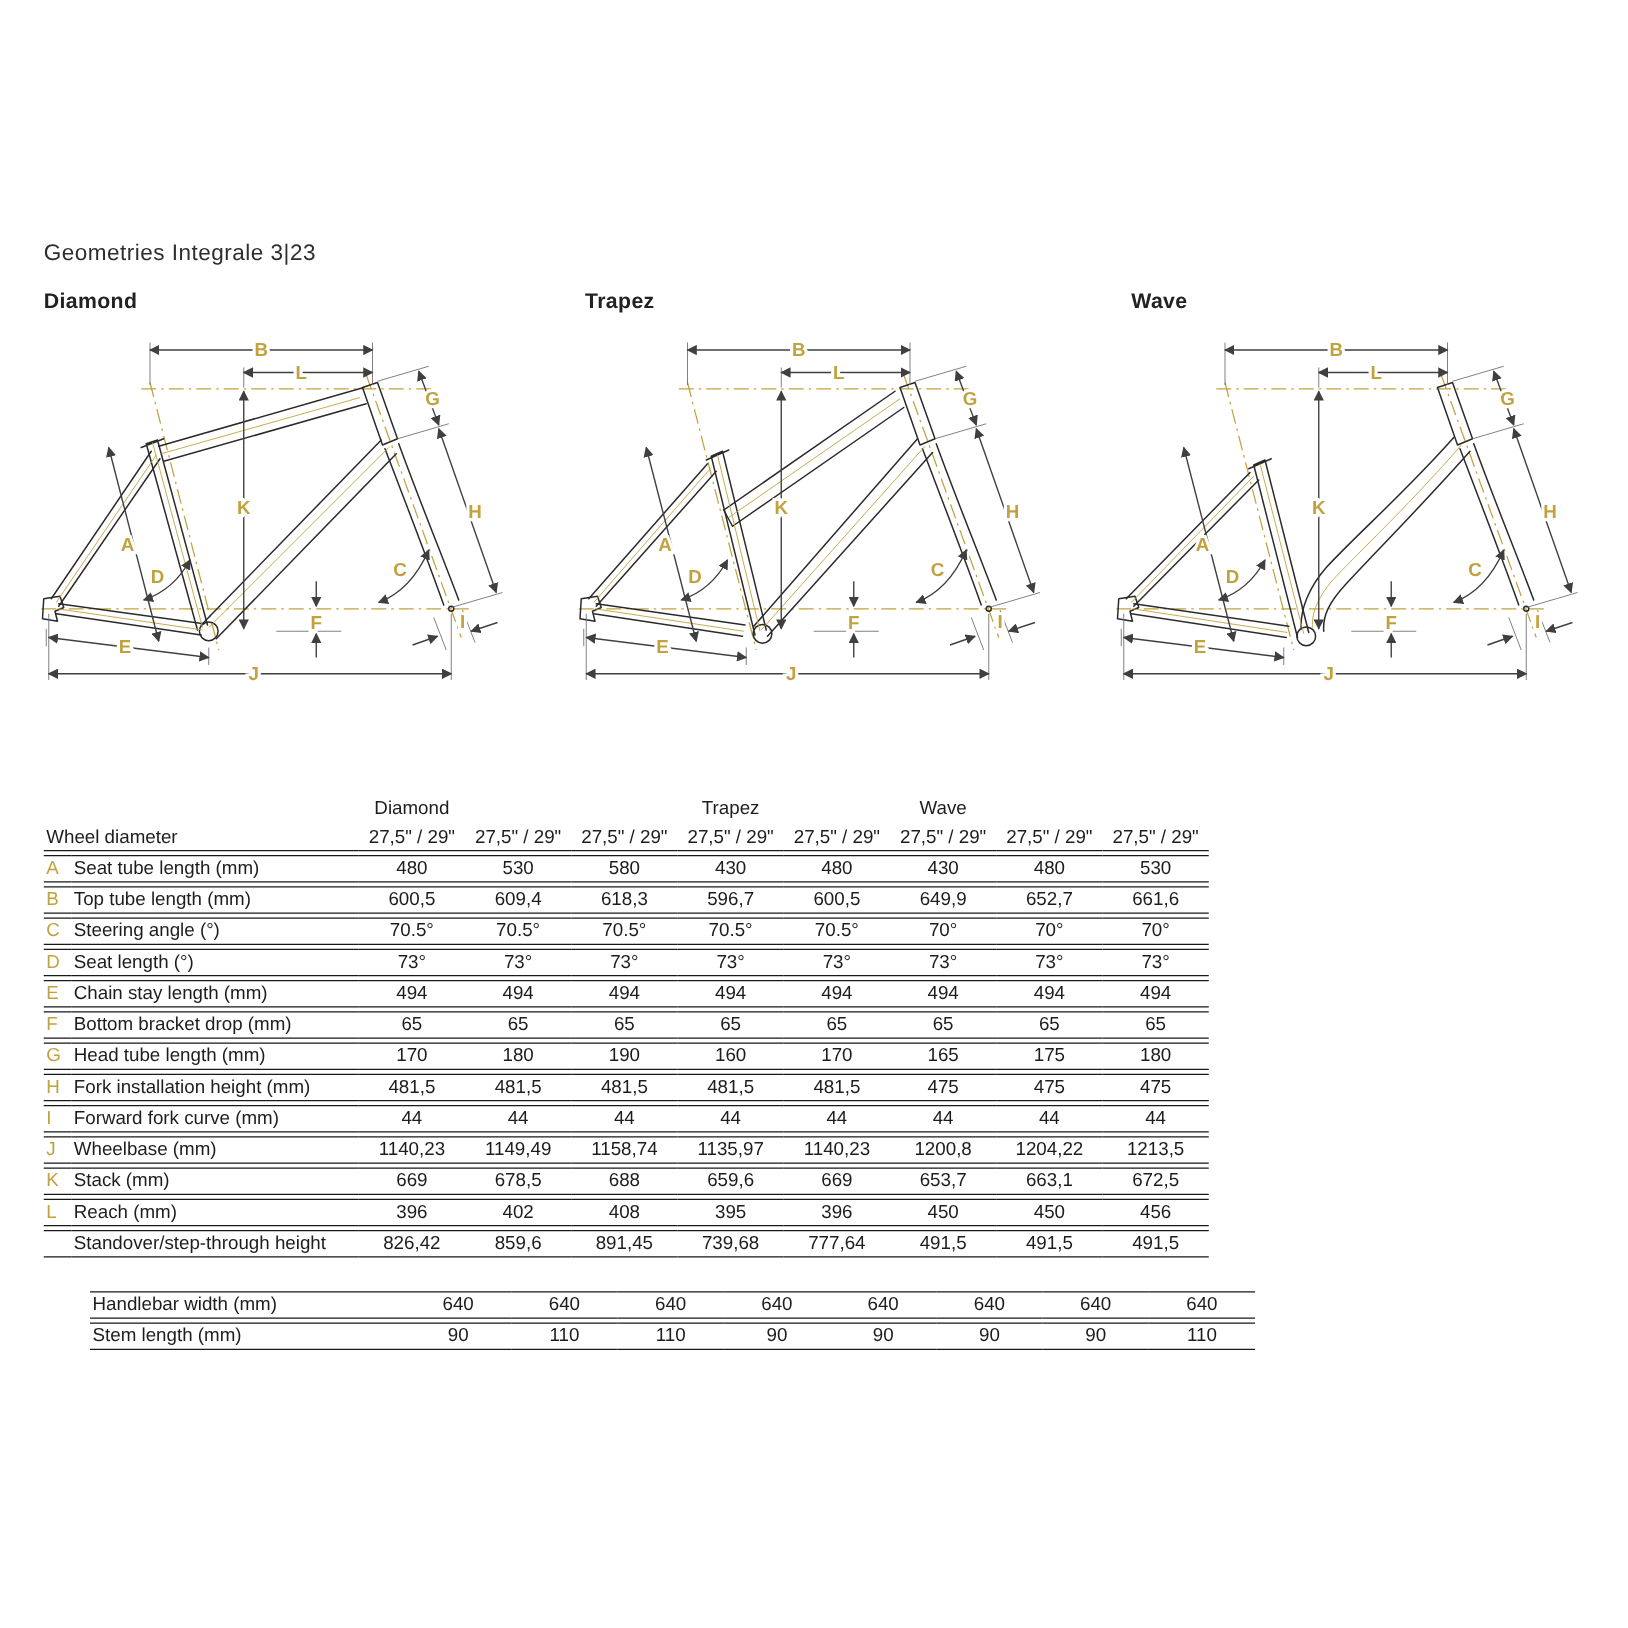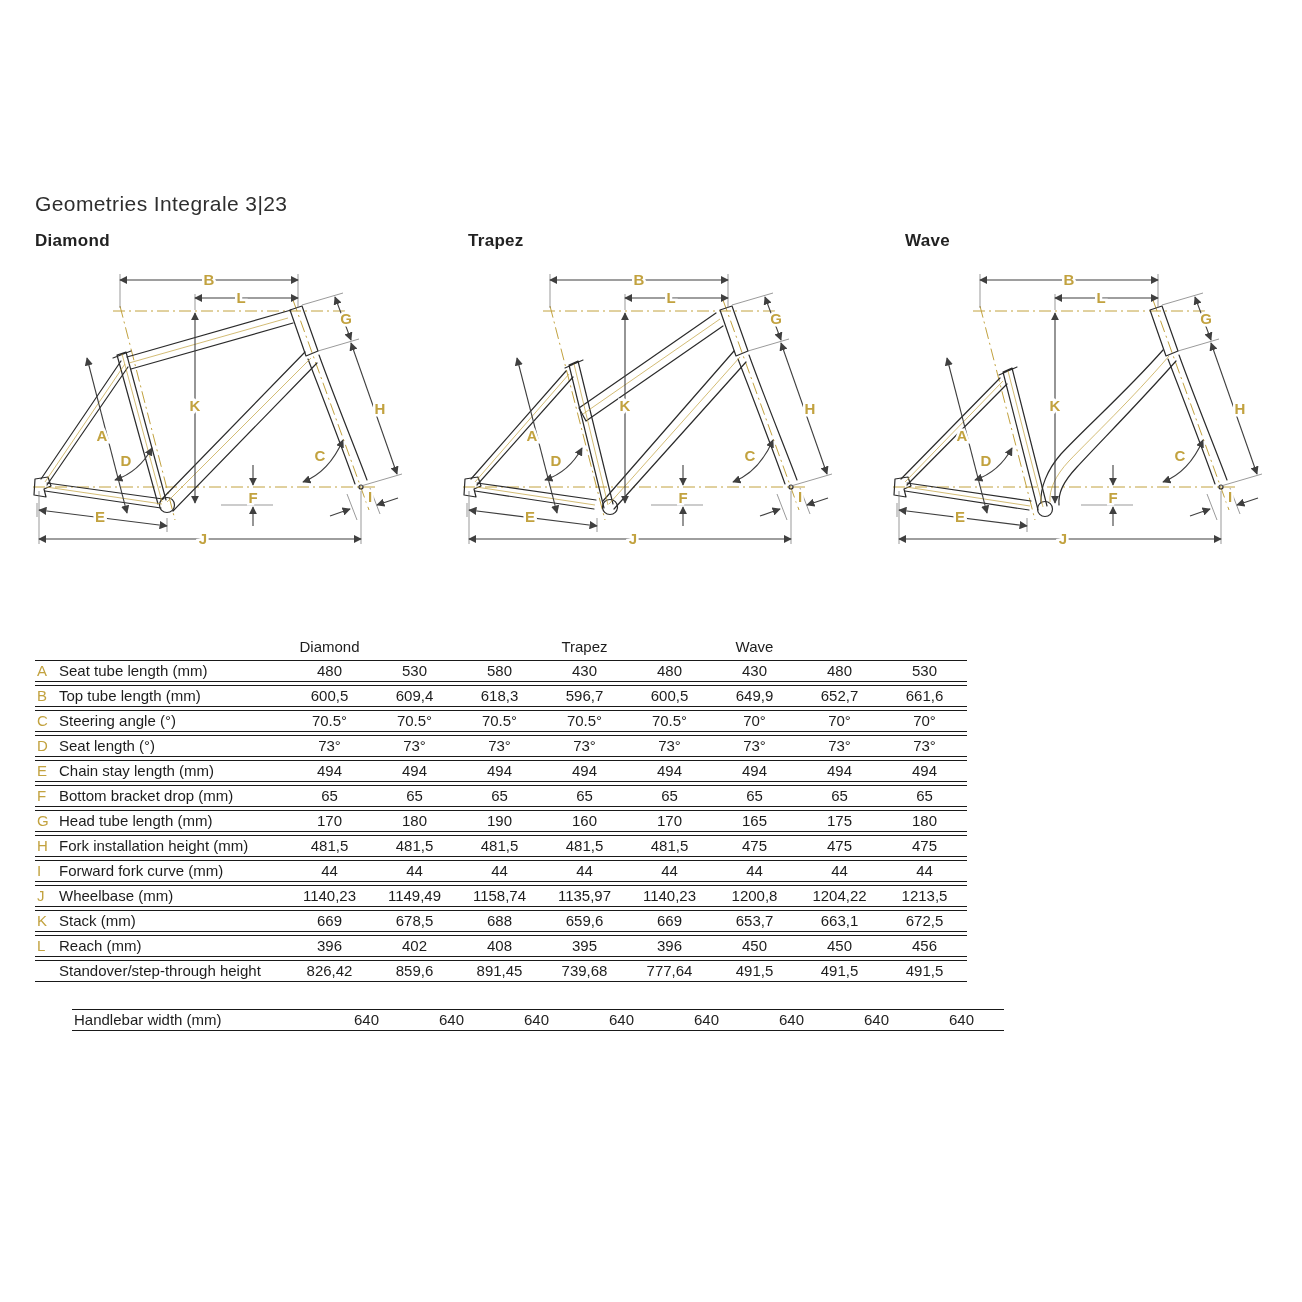--- a/index.html
+++ b/index.html
@@ -8,21 +8,21 @@
     --dim:#3f3f3f;
   }
   *{margin:0;padding:0;box-sizing:border-box;}
   html,body{background:#ffffff;}
   body{
     width:1302px;height:1302px;position:relative;overflow:hidden;
     font-family:"Liberation Sans", sans-serif;color:var(--ink);
   }
   .page-title{
     position:absolute;left:35px;top:192px;
-    font-size:21px;font-weight:400;letter-spacing:.4px;color:#2e2e2e;
+    font-size:18px;font-weight:400;letter-spacing:.4px;color:#2e2e2e;
   }
   .frame-heading{
     position:absolute;top:231px;font-size:17px;font-weight:700;letter-spacing:.3px;color:#222;
   }
   #h-diamond{left:35px;} #h-trapez{left:468px;} #h-wave{left:905px;}
   .diagram{position:absolute;top:258px;width:415px;height:300px;}
   #dg-diamond{left:25px;} #dg-trapez{left:455px;} #dg-wave{left:885px;}
 
   
   .fr{stroke:#2b2b2b;stroke-width:1.2;fill:none;stroke-linejoin:round;stroke-linecap:round;}
@@ -237,20 +237,31 @@
         <td colspan="2"></td>
         <td class="c">Diamond</td>
         <td class="c"></td>
         <td class="c"></td>
         <td class="c">Trapez</td>
         <td class="c"></td>
         <td class="c">Wave</td>
         <td class="c"></td>
         <td class="c"></td>
       </tr>
+      <tr class="wheel-row">
+        <td colspan="2">Wheel diameter</td>
+        <td class="c">27,5" / 29"</td>
+        <td class="c">27,5" / 29"</td>
+        <td class="c">27,5" / 29"</td>
+        <td class="c">27,5" / 29"</td>
+        <td class="c">27,5" / 29"</td>
+        <td class="c">27,5" / 29"</td>
+        <td class="c">27,5" / 29"</td>
+        <td class="c">27,5" / 29"</td>
+      </tr>
     </thead>
     <tbody>
         <tr class="data-row">
     <td class="letter">A</td>
     <td class="label">Seat tube length (mm)</td>
 
   <td class="c val">480</td>
           <td class="c val">530</td>
           <td class="c val">580</td>
           <td class="c val">430</td>
@@ -437,15 +448,27 @@
 
   <td class="c val">640</td>
           <td class="c val">640</td>
           <td class="c val">640</td>
           <td class="c val">640</td>
           <td class="c val">640</td>
           <td class="c val">640</td>
           <td class="c val">640</td>
           <td class="c val">640</td>
         </tr>
+        <tr class="data-row">
+    <td class="label" colspan="2">Stem length (mm)</td>
+
+  <td class="c val">90</td>
+          <td class="c val">110</td>
+          <td class="c val">110</td>
+          <td class="c val">90</td>
+          <td class="c val">90</td>
+          <td class="c val">90</td>
+          <td class="c val">90</td>
+          <td class="c val">110</td>
+        </tr>
       </tbody>
   </table>
 </div>
 
 </body></html>

